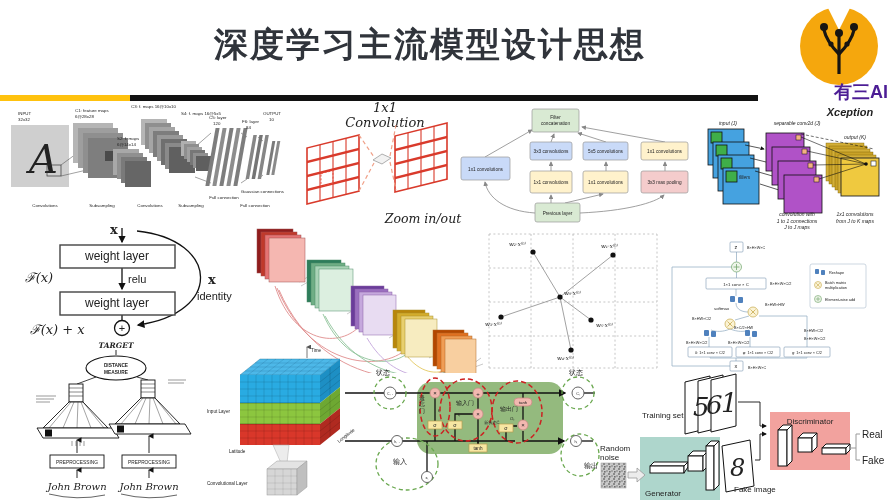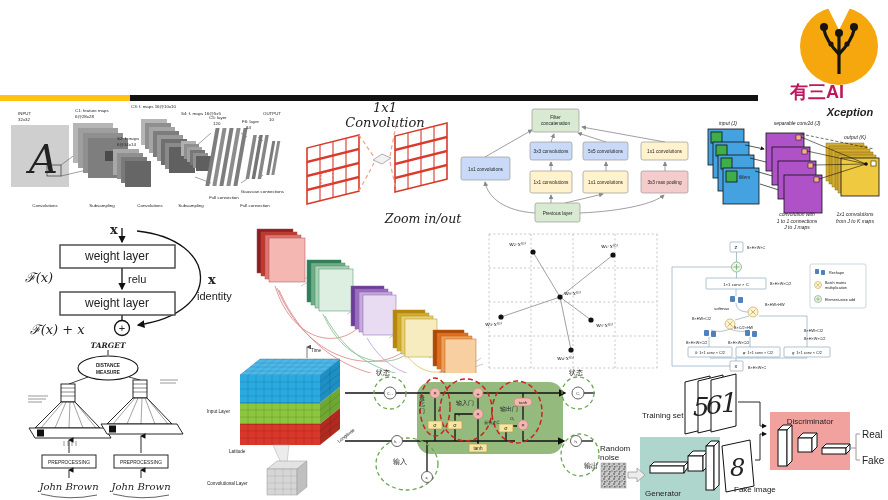--- a/index.html
+++ b/index.html
@@ -7,30 +7,31 @@
          font-family:"Liberation Sans",sans-serif;}
   .panel{position:absolute;}
   .panel svg{display:block;font-family:"Liberation Sans",sans-serif;}
   .title{position:absolute;left:140px;top:22px;width:580px;text-align:center;
          font-size:34px;font-weight:bold;color:#30343b;letter-spacing:2px;
          font-family:"Liberation Sans",sans-serif;}
   .bar{position:absolute;top:95px;height:6px;}
   .bar-yellow{left:0;width:130px;background:#FFC20E;}
   .bar-black{left:130px;width:628px;background:#121212;}
   .logo{position:absolute;left:790px;top:0;width:98px;height:106px;}
-  .logo-text{position:absolute;left:0;top:80px;width:98px;text-align:left;
-             font-weight:bold;font-size:18px;color:#be185d;}
+  .logo-text{position:absolute;left:0;top:80px;width:98px;text-align:right;
+             font-weight:bold;font-size:18px;color:#4c1d95;}
   .serif{font-family:"DejaVu Serif",serif;}
   text{fill:#222;}
 </style>
 </head>
 <body>
 
 <div class="slide">
 
+  <div class="title">深度学习主流模型设计思想</div>
   <div class="logo">
     <svg width="98" height="106" viewBox="0 0 98 106">
       <circle cx="49" cy="46" r="39" fill="#F5A70D"></circle>
       <path d="M34 0 L49 30 L64 0 Z" fill="#ffffff"></path>
       <g stroke="#171512" stroke-width="3.2" fill="none">
         <path d="M49 74 V 54"></path>
         <path d="M49 54 C 42 47 36 39 34 30"></path>
         <path d="M49 54 C 56 47 62 39 64 30"></path>
         <path d="M49 54 V 36"></path>
       </g>
@@ -453,21 +454,21 @@
         <path d="M158.2 43.2 L161.8 46.8 M161.8 43.2 L158.2 46.8" stroke="#cdb25e" stroke-width="0.7"></path>
         <text x="167" y="44" fill="#3e5a74">Batch matrix</text>
         <text x="167" y="49" fill="#3e5a74">multiplication</text>
         <circle cx="160" cy="59" r="3.5" fill="#eef5ea" stroke="#7fae79" stroke-width="0.7"></circle>
         <path d="M157.8 59 H162.2 M160 56.8 V61.2" stroke="#7fae79" stroke-width="0.7"></path>
         <text x="167" y="61" fill="#3e5a74">Element-wise add</text>
       </g>
     </svg>
   </div>
 
-  <div class="panel" style="left:8px;top:338px;">
+  <div class="panel" style="left:16px;top:338px;">
     <svg width="192" height="162" viewBox="0 0 192 162" style="font-size:4.8px;">
       <defs>
         <marker id="m-sia" markerWidth="6" markerHeight="6" refX="3" refY="1" orient="auto">
             <path d="M0,6L3,0L6,6z" fill="#111"></path>
           </marker>
         <g id="sia-net">
           <rect x="53" y="46" width="14" height="18" fill="#fff" stroke="#111" stroke-width="0.9"></rect>
           <path d="M53 50H67 M53 54H67 M53 58H67" stroke="#111" stroke-width="0.5"></path>
           <polygon points="53,64 67,64 92,90 27,90" fill="#fff" stroke="#111" stroke-width="0.9"></polygon>
           <path d="M55 64 L33 90 M58 64 L47 90 M62 64 L61 90 M65 64 L75 90 M67 64 L88 90" stroke="#333" stroke-width="0.45"></path>

